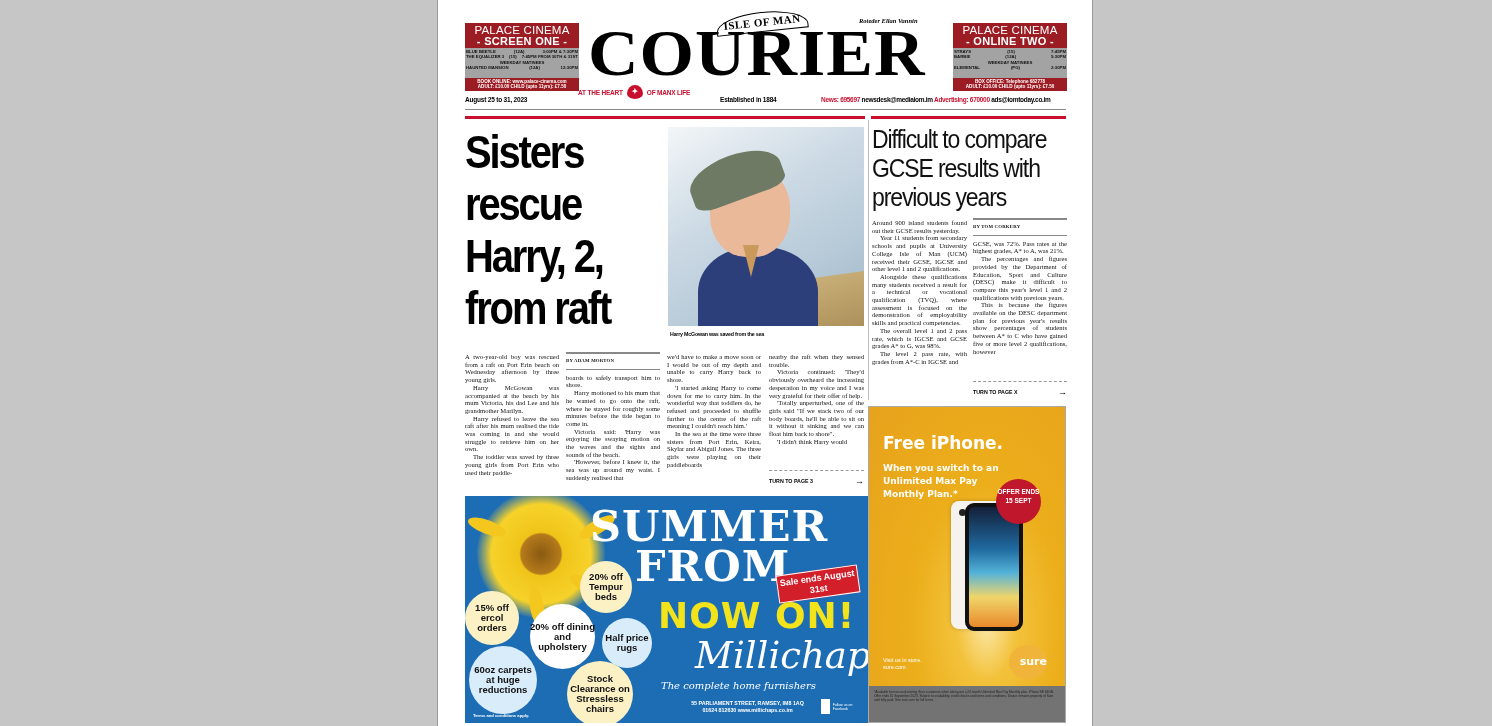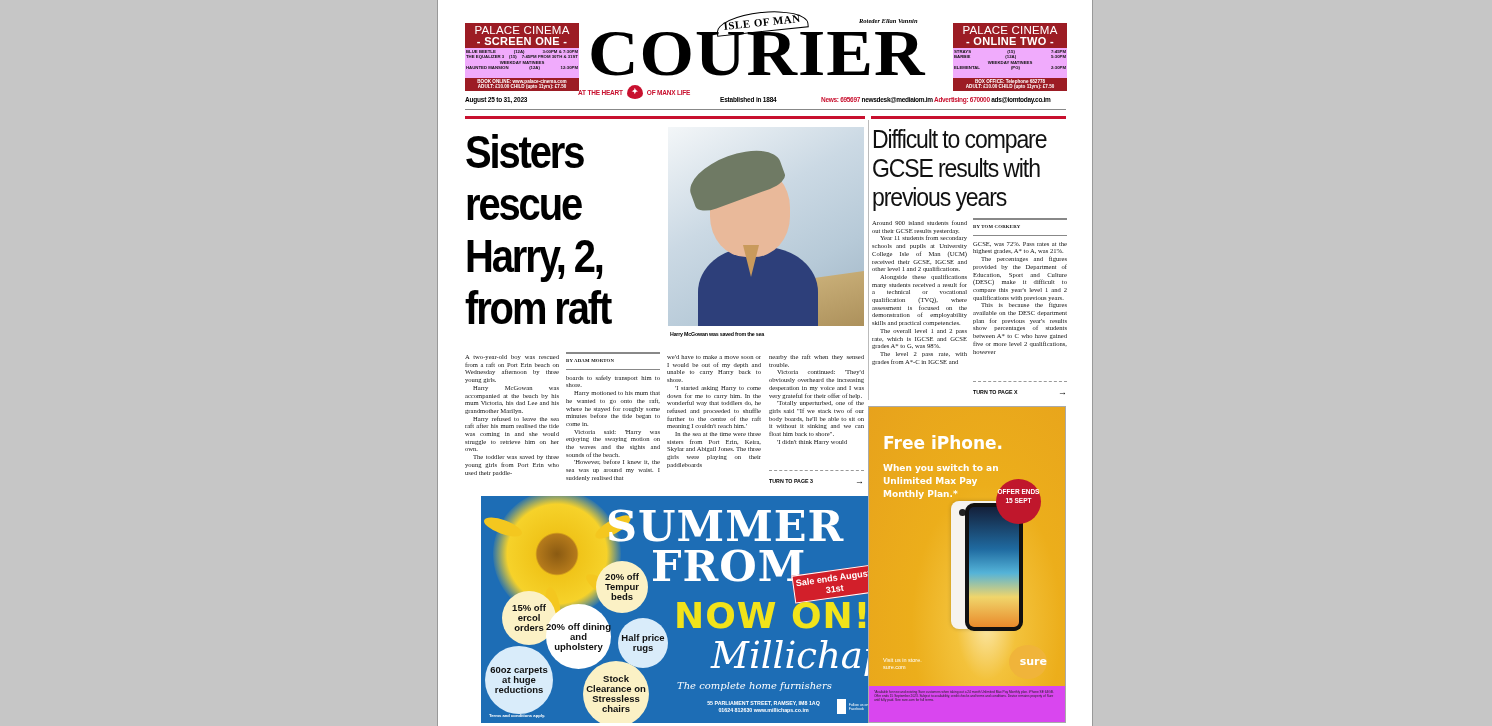--- a/index.html
+++ b/index.html
@@ -3,21 +3,21 @@
 <meta charset="utf-8">
 <style>
   * { box-sizing: border-box; margin: 0; padding: 0; }
   html, body { width: 1492px; height: 726px; overflow: hidden; }
   body { background: #c6c6c6; font-family: "Liberation Serif", serif; position: relative; }
 
   .viewer-bg { position: absolute; left: 0; top: 0; width: 1492px; height: 726px; background: #c6c6c6; }
   .page { position: absolute; left: 437px; top: 0; width: 656px; height: 726px; background: #fff; border-left: 1px solid #999; border-right: 1px solid #999; overflow: hidden; }
 
   
-  .cinema { position: absolute; top: 23px; width: 114px; height: 68px; background: #f0abfc; }
+  .cinema { position: absolute; top: 23px; width: 114px; height: 68px; background: #a3a3a3; }
   .cinema .head { background: #9c1c24; color: #fff; text-align: center; padding: 1px 0 1px; }
   .cinema .head .t1 { font-family: "Liberation Sans", sans-serif; font-size: 11.5px; letter-spacing: 0.2px; line-height: 12px; display: block; }
   .cinema .head .t2 { font-family: "Liberation Sans", sans-serif; font-weight: bold; font-size: 11px; line-height: 11px; display: block; letter-spacing: 0.3px; }
   .cinema .listings { font-family: "Liberation Sans", sans-serif; font-size: 4.3px; line-height: 5.3px; padding: 1px 1px; color: #111; font-weight: bold; }
   .cinema .listings .row { display: flex; justify-content: space-between; }
   .cinema .listings .row.center { justify-content: center; }
   .cinema .foot { background: #9c1c24; color: #fff; font-family: "Liberation Sans", sans-serif; font-size: 4.6px; line-height: 5.6px; text-align: center; padding: 1px 0; font-weight: bold; position: absolute; bottom: 0; left: 0; right: 0; }
   .cinema.one { left: 27px; }
   .cinema.two { left: 515px; }
 
@@ -54,39 +54,39 @@
   .col { position: absolute; }
   .byline { font-family: "Liberation Serif", serif; font-size: 4.8px; font-weight: bold; border-top: 2px solid #888; padding-top: 3px; padding-bottom: 4px; border-bottom: 1px solid #888; margin-bottom: 4px; letter-spacing: 0.2px; }
   .turn { font-family: "Liberation Sans", sans-serif; font-weight: bold; font-size: 5.3px; border-top: 1px dashed #999; padding-top: 5px; display: flex; justify-content: space-between; align-items: center; }
   .turn .arrow { font-size: 9px; font-weight: normal; }
 
   
   .side-head { position: absolute; left: 434px; top: 125px; width: 200px; font-family: "Liberation Sans", sans-serif; font-size: 25px; line-height: 29px; letter-spacing: -1.2px; color: #111; transform: scaleX(0.92); transform-origin: left top; }
   .vrule { position: absolute; left: 430px; top: 120px; width: 1px; height: 280px; background: #bbb; }
 
   
-  .ad-summer { position: absolute; left: 27px; top: 496px; width: 457px; height: 227px; background: #1d6db5; overflow: hidden; margin-left: 16px; }
+  .ad-summer { position: absolute; left: 27px; top: 496px; width: 457px; height: 227px; background: #1d6db5; overflow: hidden; }
   .sunflower { position: absolute; left: 12px; top: -6px; width: 128px; height: 128px; border-radius: 50%; background: radial-gradient(circle, #8a5a12 0%, #b57a1b 22%, #f0c419 24%, #f6d22a 55%, rgba(246,210,42,0) 72%); }
   .petal { position: absolute; width: 40px; height: 14px; background: #f4c71f; border-radius: 50%; }
   .summer-title { position: absolute; left: 125px; top: 10px; font-family: "DejaVu Serif", serif; font-weight: bold; font-size: 43px; line-height: 40px; color: #fff; letter-spacing: 1px; }
   .summer-title .l2 { display: block; margin-left: 45px; }
   .sale-ends { position: absolute; left: 312px; top: 74px; width: 82px; height: 28px; background: #d21f2a; border: 1.5px solid #fff; color: #fff; font-family: "Liberation Sans", sans-serif; font-weight: bold; font-size: 9px; line-height: 11px; text-align: center; padding-top: 2px; transform: rotate(-8deg); }
   .now-on { position: absolute; left: 193px; top: 102px; font-family: "DejaVu Sans", sans-serif; font-weight: bold; font-size: 36px; line-height: 36px; color: #f2e31a; letter-spacing: 1px; }
   .brand { position: absolute; left: 230px; top: 140px; font-family: "DejaVu Serif", serif; font-style: italic; font-size: 37px; line-height: 40px; color: #fff; }
   .brand-sub { position: absolute; left: 196px; top: 184px; font-family: "DejaVu Serif", serif; font-style: italic; font-size: 10px; color: #fff; }
   .brand-addr { position: absolute; left: 200px; top: 204px; width: 165px; font-family: "Liberation Sans", sans-serif; font-weight: bold; font-size: 5.3px; line-height: 7px; color: #fff; text-align: center; }
   .fb { position: absolute; left: 356px; top: 203px; width: 38px; display: flex; gap: 3px; align-items: center; color: #fff; font-family: "Liberation Sans", sans-serif; font-size: 3.5px; line-height: 4px; }
   .fb .box { width: 12px; height: 15px; background: #fff; }
   .bubble { position: absolute; border-radius: 50%; display: flex; align-items: center; justify-content: center; text-align: center; font-family: Liberation Sans, sans-serif; font-weight: bold; font-size: 9.5px; line-height: 10px; color: #111; }
   .bubble.cream { background: #fbf1c5; }
   .bubble.white { background: #fff; }
   .bubble.blue { background: #d9ecfa; }
   .terms { position: absolute; left: 8px; top: 217px; font-family: "Liberation Sans", sans-serif; font-weight: bold; font-size: 4.2px; color: #fff; }
 
-  .ad-phone { position: absolute; left: 430px; top: 406px; width: 198px; height: 317px; border: 1px solid #aaa; background: #d946ef; overflow: hidden; }
+  .ad-phone { position: absolute; left: 430px; top: 406px; width: 198px; height: 317px; border: 1px solid #aaa; background: #737373; overflow: hidden; }
   .ad-phone .panel { position: absolute; left: 0; top: 0; width: 196px; height: 279px; background: radial-gradient(ellipse at 60% 78%, #fbe7a6 0%, #f3c23b 18%, #ecae1b 45%, #e7a21c 100%); }
   .ad-phone .title { position: absolute; left: 14px; top: 26px; font-family: "DejaVu Sans", sans-serif; font-weight: bold; font-size: 17px; color: #fff; }
   .ad-phone .sub { position: absolute; left: 14px; top: 55px; font-family: "DejaVu Sans", sans-serif; font-weight: bold; font-size: 9px; line-height: 13px; color: #fff; }
   .ad-phone .offer { position: absolute; left: 127px; top: 72px; width: 45px; height: 45px; border-radius: 50%; background: #c0172c; color: #fff; font-family: "Liberation Sans", sans-serif; font-weight: bold; font-size: 6.5px; line-height: 9px; text-align: center; padding-top: 8px; }
   .ad-phone .phone-white { position: absolute; left: 82px; top: 94px; width: 56px; height: 128px; background: #f6f3ee; border-radius: 8px; box-shadow: 0 0 4px rgba(0,0,0,0.2); }
   .ad-phone .phone-white .cam { position: absolute; left: 8px; top: 8px; width: 7px; height: 7px; border-radius: 50%; background: #222; }
   .ad-phone .phone-front { position: absolute; left: 96px; top: 96px; width: 58px; height: 128px; background: #111; border-radius: 9px; padding: 4px; }
   .ad-phone .phone-front .screen { width: 100%; height: 100%; border-radius: 5px; background: linear-gradient(180deg, #14203a 0%, #1f6aa0 35%, #54b3d8 55%, #f0d56b 75%, #e98a2b 100%); }
   .ad-phone .visit { position: absolute; left: 14px; top: 250px; font-family: "Liberation Sans", sans-serif; font-size: 5.5px; line-height: 7px; color: #fff; }
   .ad-phone .sure { position: absolute; left: 140px; top: 238px; width: 38px; height: 34px; border-radius: 50%; background: #f0b43a; color: #fff; font-family: "DejaVu Sans", sans-serif; font-weight: bold; font-size: 11px; text-align: right; line-height: 34px; }
@@ -259,21 +259,21 @@
       <div class="petal" style="left:100px; top:30px; transform:rotate(-30deg);"></div>
     </div>
     <div class="summer-title">
       <span>SUMMER</span>
       <span class="l2">FROM</span>
     </div>
     <div class="sale-ends">Sale ends August 31st</div>
     <div class="now-on">NOW ON!</div>
 
     <div class="bubble cream" style="left:115px; top:65px; width:52px; height:52px;">20% off Tempur beds</div>
-    <div class="bubble cream" style="left:21px; top:95px; width:54px; height:54px;">15% off ercol orders</div>
+    <div class="bubble cream" style="left:0; top:95px; width:54px; height:54px;">15% off ercol orders</div>
     <div class="bubble white" style="left:65px; top:108px; width:65px; height:65px;">20% off dining and upholstery</div>
     <div class="bubble blue" style="left:137px; top:122px; width:50px; height:50px;">Half price rugs</div>
     <div class="bubble blue" style="left:4px; top:150px; width:68px; height:68px;">60oz carpets at huge reductions</div>
     <div class="bubble cream" style="left:102px; top:165px; width:66px; height:66px;">Stock Clearance on Stressless chairs</div>
 
     <div class="brand">Millichap's</div>
     <div class="brand-sub">The complete home furnishers</div>
     <div class="brand-addr">
       <div>55 PARLIAMENT STREET, RAMSEY, IM8 1AQ</div>
       <div>01624 812630   www.millichaps.co.im</div>

